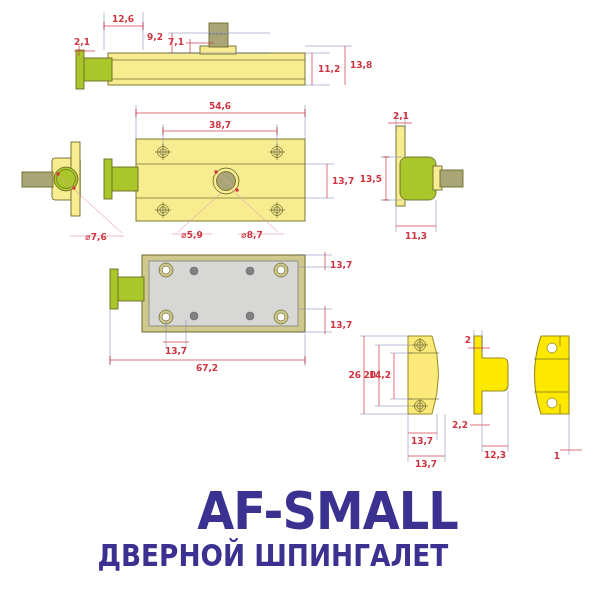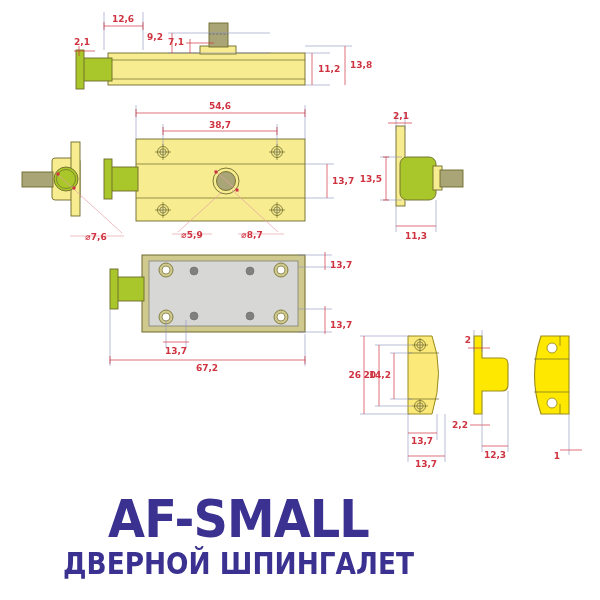--- a/index.html
+++ b/index.html
@@ -5,22 +5,22 @@
   html,body{margin:0;padding:0;}
   body{
     width:600px;height:600px;
     background:#ffffff;
     font-family:"Liberation Sans", sans-serif;
     overflow:hidden;
   }
   #sheet{position:relative;width:477px;height:600px;border-radius:13px;}
   #drawing{position:absolute;left:0;top:0;width:600px;height:600px;}
   .titleblock{
-    position:absolute;left:0;right:0;bottom:20px;
-    text-align:center;
+    position:absolute;left:0;right:0;bottom:28px;
+    text-align:right;
   }
   .prod-title{
     font-family:"DejaVu Sans", sans-serif;
     font-weight:bold;
     font-size:52px;
     letter-spacing:-1px;
     color:#3a3190;
     line-height:1.0;
     transform:scaleX(0.92);
   }

